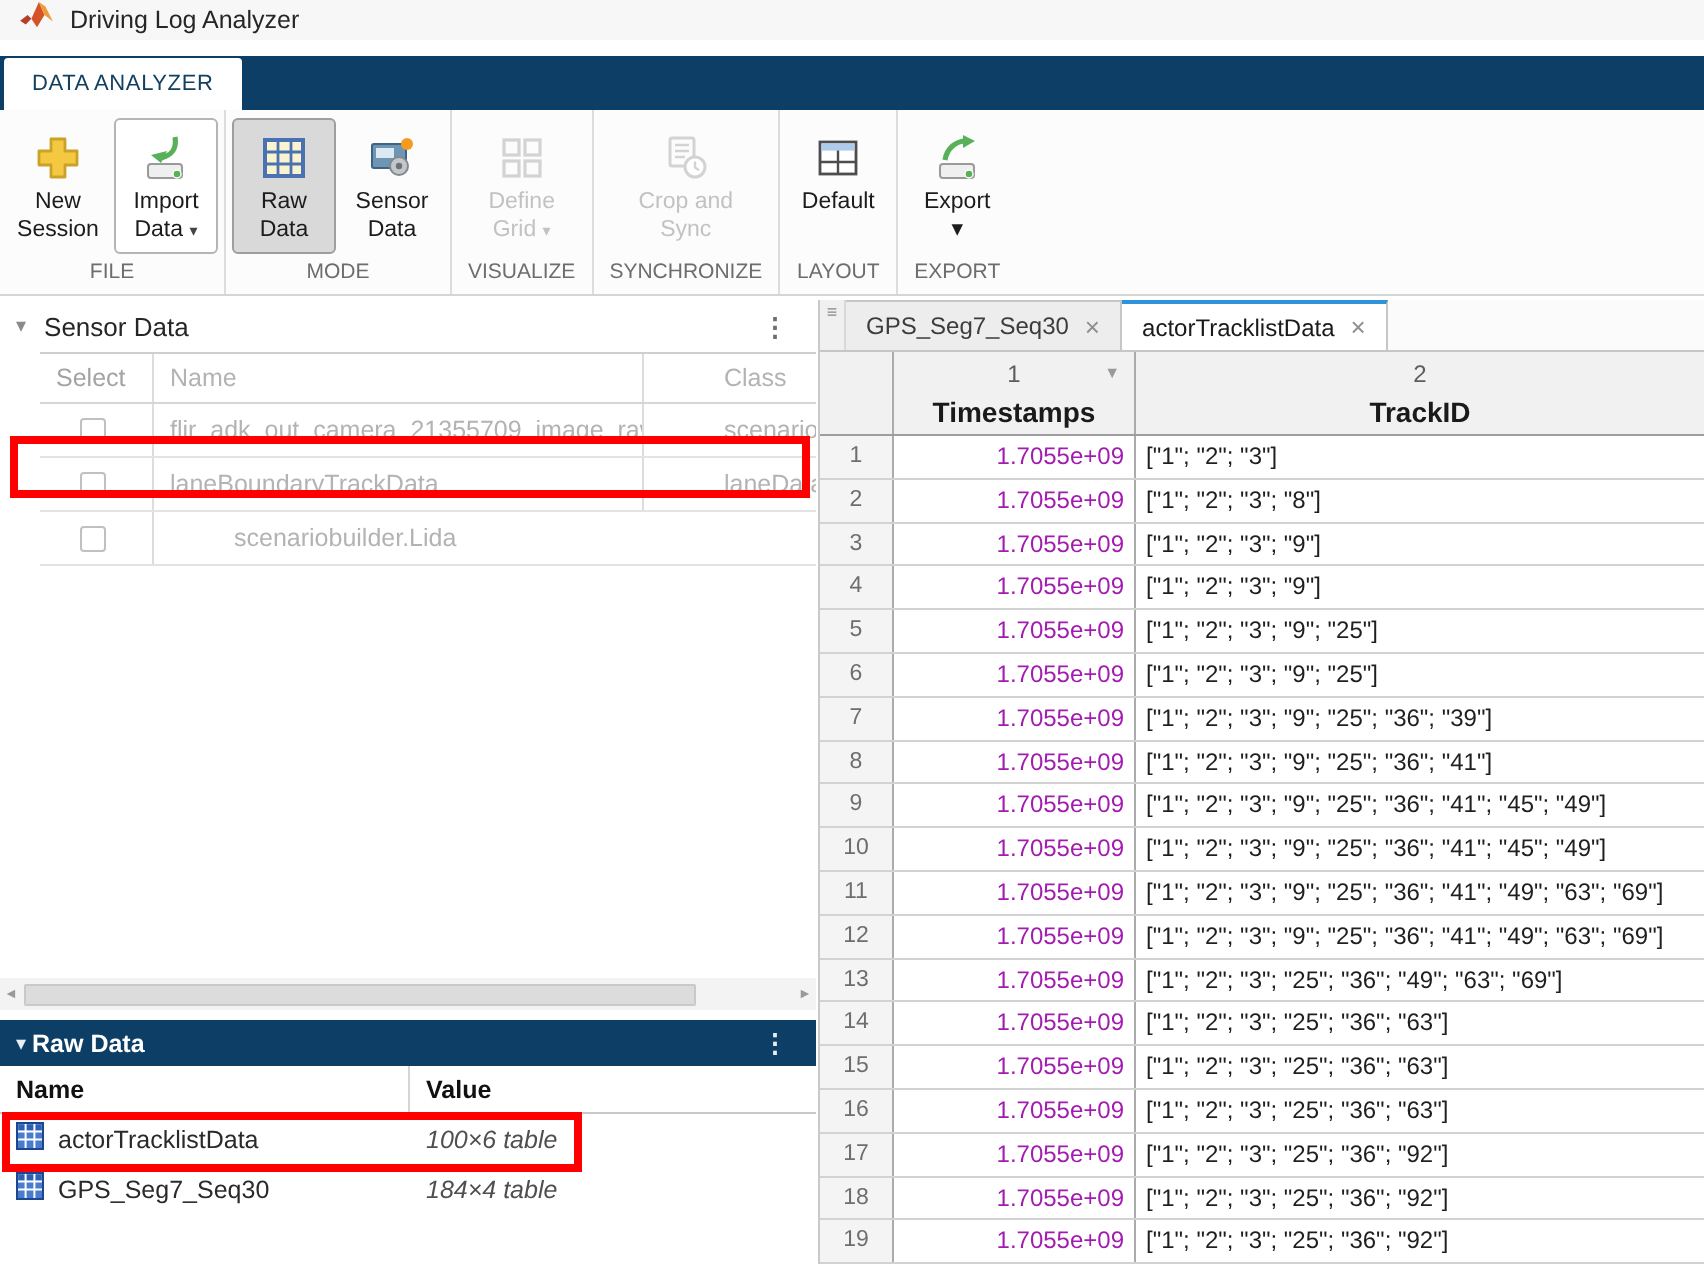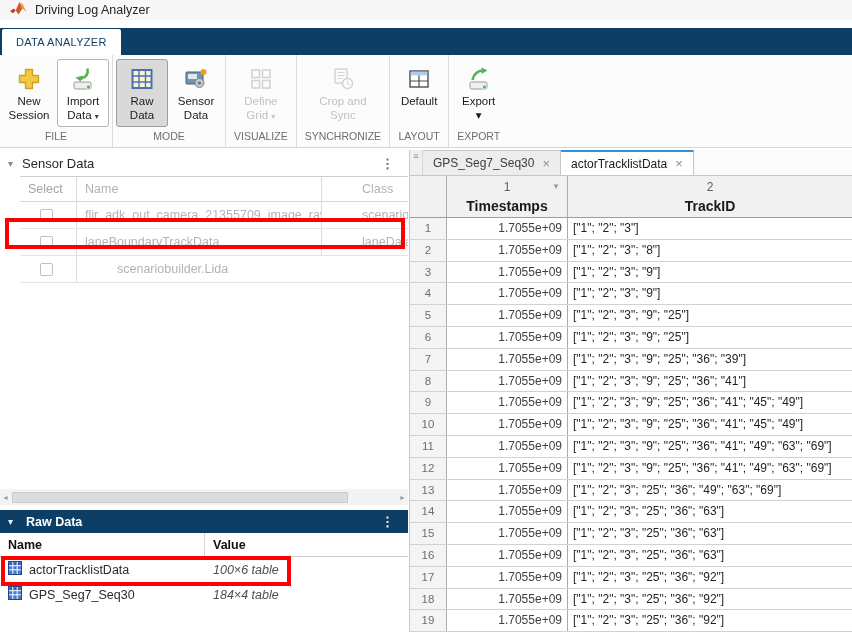--- a/index.html
+++ b/index.html
@@ -57,21 +57,21 @@
   .checkbox { width:13px; height:13px; border:1px solid #c0c0c0; border-radius:2px; background:#fff; margin-left:20px; }
 
   .hscroll { position:absolute; left:0; top:489px; width:408px; height:16px; background:#f3f3f3;
              display:flex; align-items:center; }
   .hs-arrow { width:11px; font-size:7px; color:#9a9a9a; text-align:center; }
   .hs-thumb { height:11px; width:336px; margin-left:1px; background:#dcdcdc; border:1px solid #c9c9c9; border-radius:1px; }
   .hs-track { flex:1; }
 
   .raw-header { top:510px; height:23px; background:#0d3e66; }
   .raw-header .collapse { color:#e8eef4; font-size:10px; margin-left:8px; }
-  .raw-header .ptitle { font-size:12.5px; font-weight:600; color:#fff; margin-left:13px; }
+  .raw-header .ptitle { font-size:12.5px; font-weight:600; color:#fff; margin-left:3px; }
   .raw-header .menu { margin-left:auto; margin-right:14px; color:#e8eef4; font-size:13px; font-weight:bold; }
 
   .raw-table { position:absolute; left:0; top:533px; width:408px; }
   .rrow { display:flex; height:25px; align-items:center; }
   .rrow.head { height:24px; border-bottom:1px solid #c9c9c9; font-weight:bold; font-size:12.5px; color:#111; }
   .rc-name { width:205px; height:100%; display:flex; align-items:center; gap:7px; padding-left:8px;
              border-right:1px solid #d5d5d5; overflow:hidden; white-space:nowrap; }
   .rrow:not(.head) .rc-name { border-right:none; }
   .rc-value { flex:1; height:100%; display:flex; align-items:center; padding-left:8px; }
   .rrow:not(.head) .rc-name { font-size:12.5px; color:#2a2a2a; }
@@ -95,21 +95,21 @@
   .gh-col.track { flex:1; }
   .gh-numrow { height:21px; position:relative; text-align:center; font-size:12px; color:#5c5c5c; line-height:22px; }
   .gh-sort { position:absolute; right:7px; top:0; font-size:8px; color:#9a9a9a; line-height:22px; }
   .gh-name { height:21px; text-align:center; font-size:14px; font-weight:bold; color:#1a1a1a; line-height:19px; }
 
   .gridbody { height:414px; overflow:hidden; }
   .grow { display:flex; height:21.8px; border-bottom:1px solid #d2d2d2; }
   .gn { width:37px; background:#f4f4f4; border-right:1px solid #ababab; color:#6e6e6e;
         text-align:center; font-size:11.5px; line-height:21px; }
   .gt { width:121px; border-right:1px solid #ababab; text-align:right; padding-right:5px;
-        font-size:12px; line-height:21px; color:#404040; }
+        font-size:12px; line-height:21px; color:#a21caf; }
   .gk { flex:1; padding-left:5px; font-size:12px; line-height:21px; color:#1f1f1f;
         white-space:nowrap; overflow:hidden; }
 
   
   .redbox { position:absolute; border:4px solid #ff0000; z-index:50; pointer-events:none; }
   #red-sensor { left:5px; top:218px; width:400px; height:31px; }
   #red-raw { left:1px; top:556px; width:290px; height:30px; }
 </style>
 </head>
 <body>

